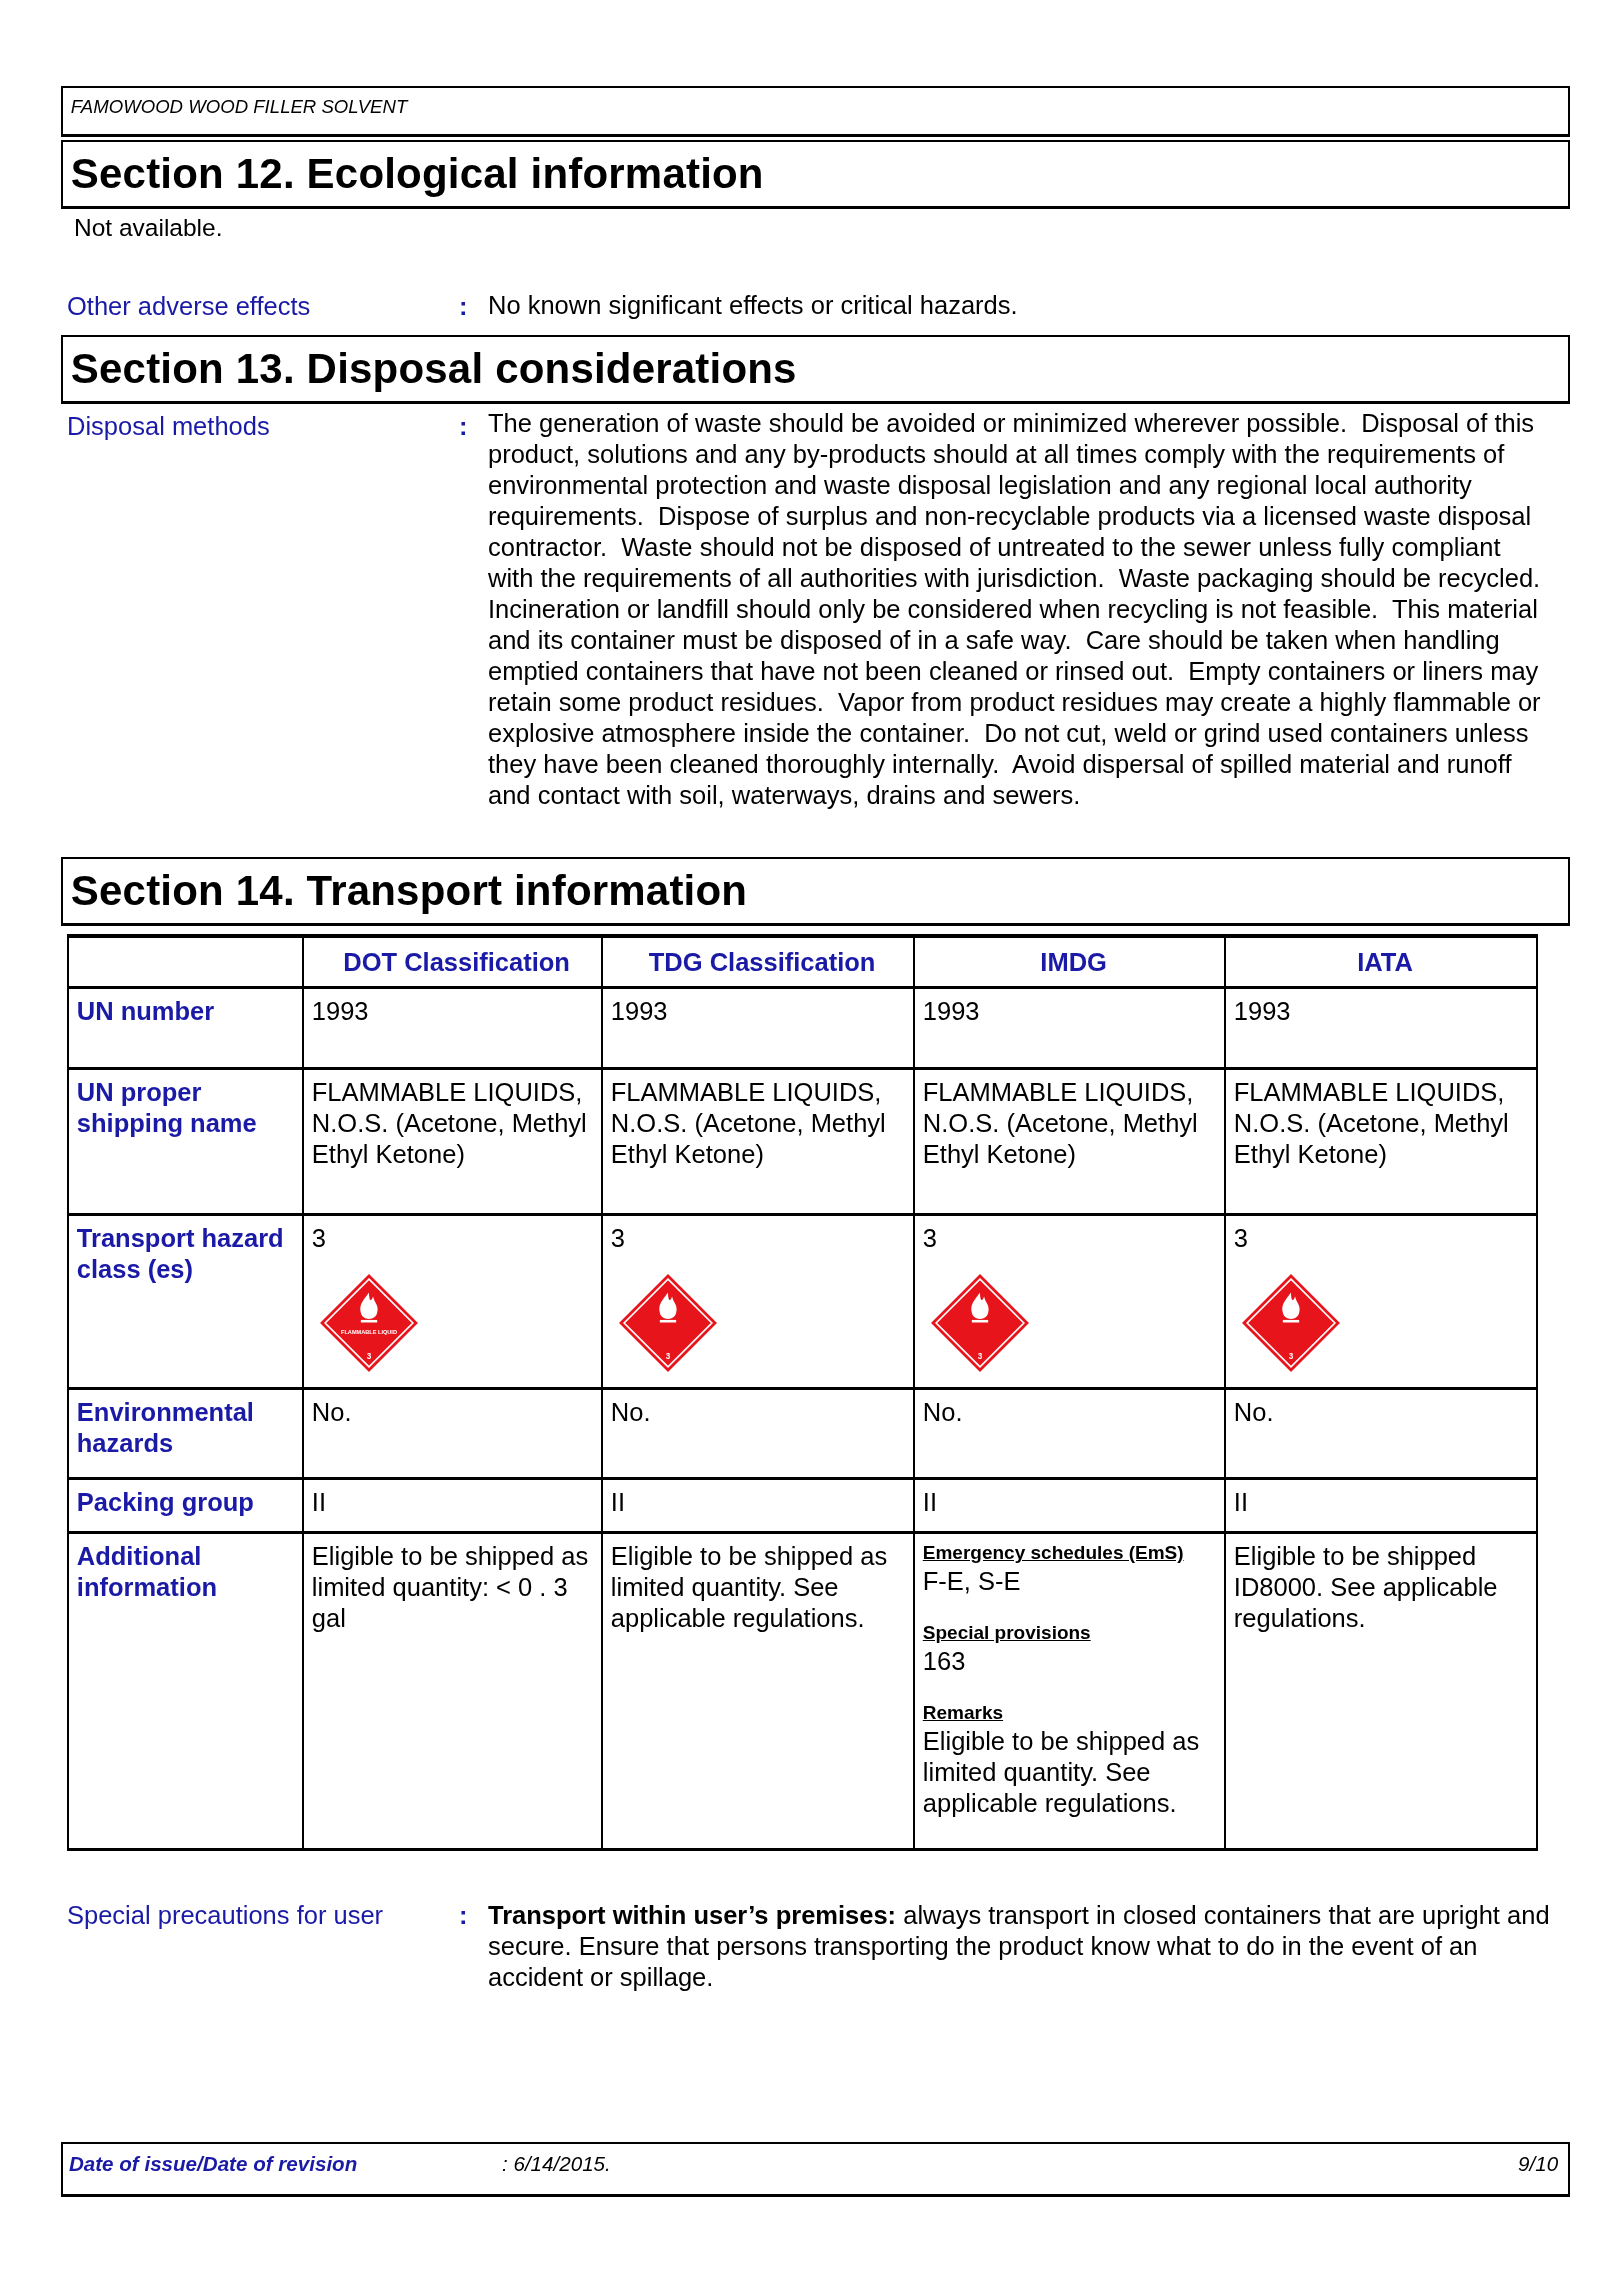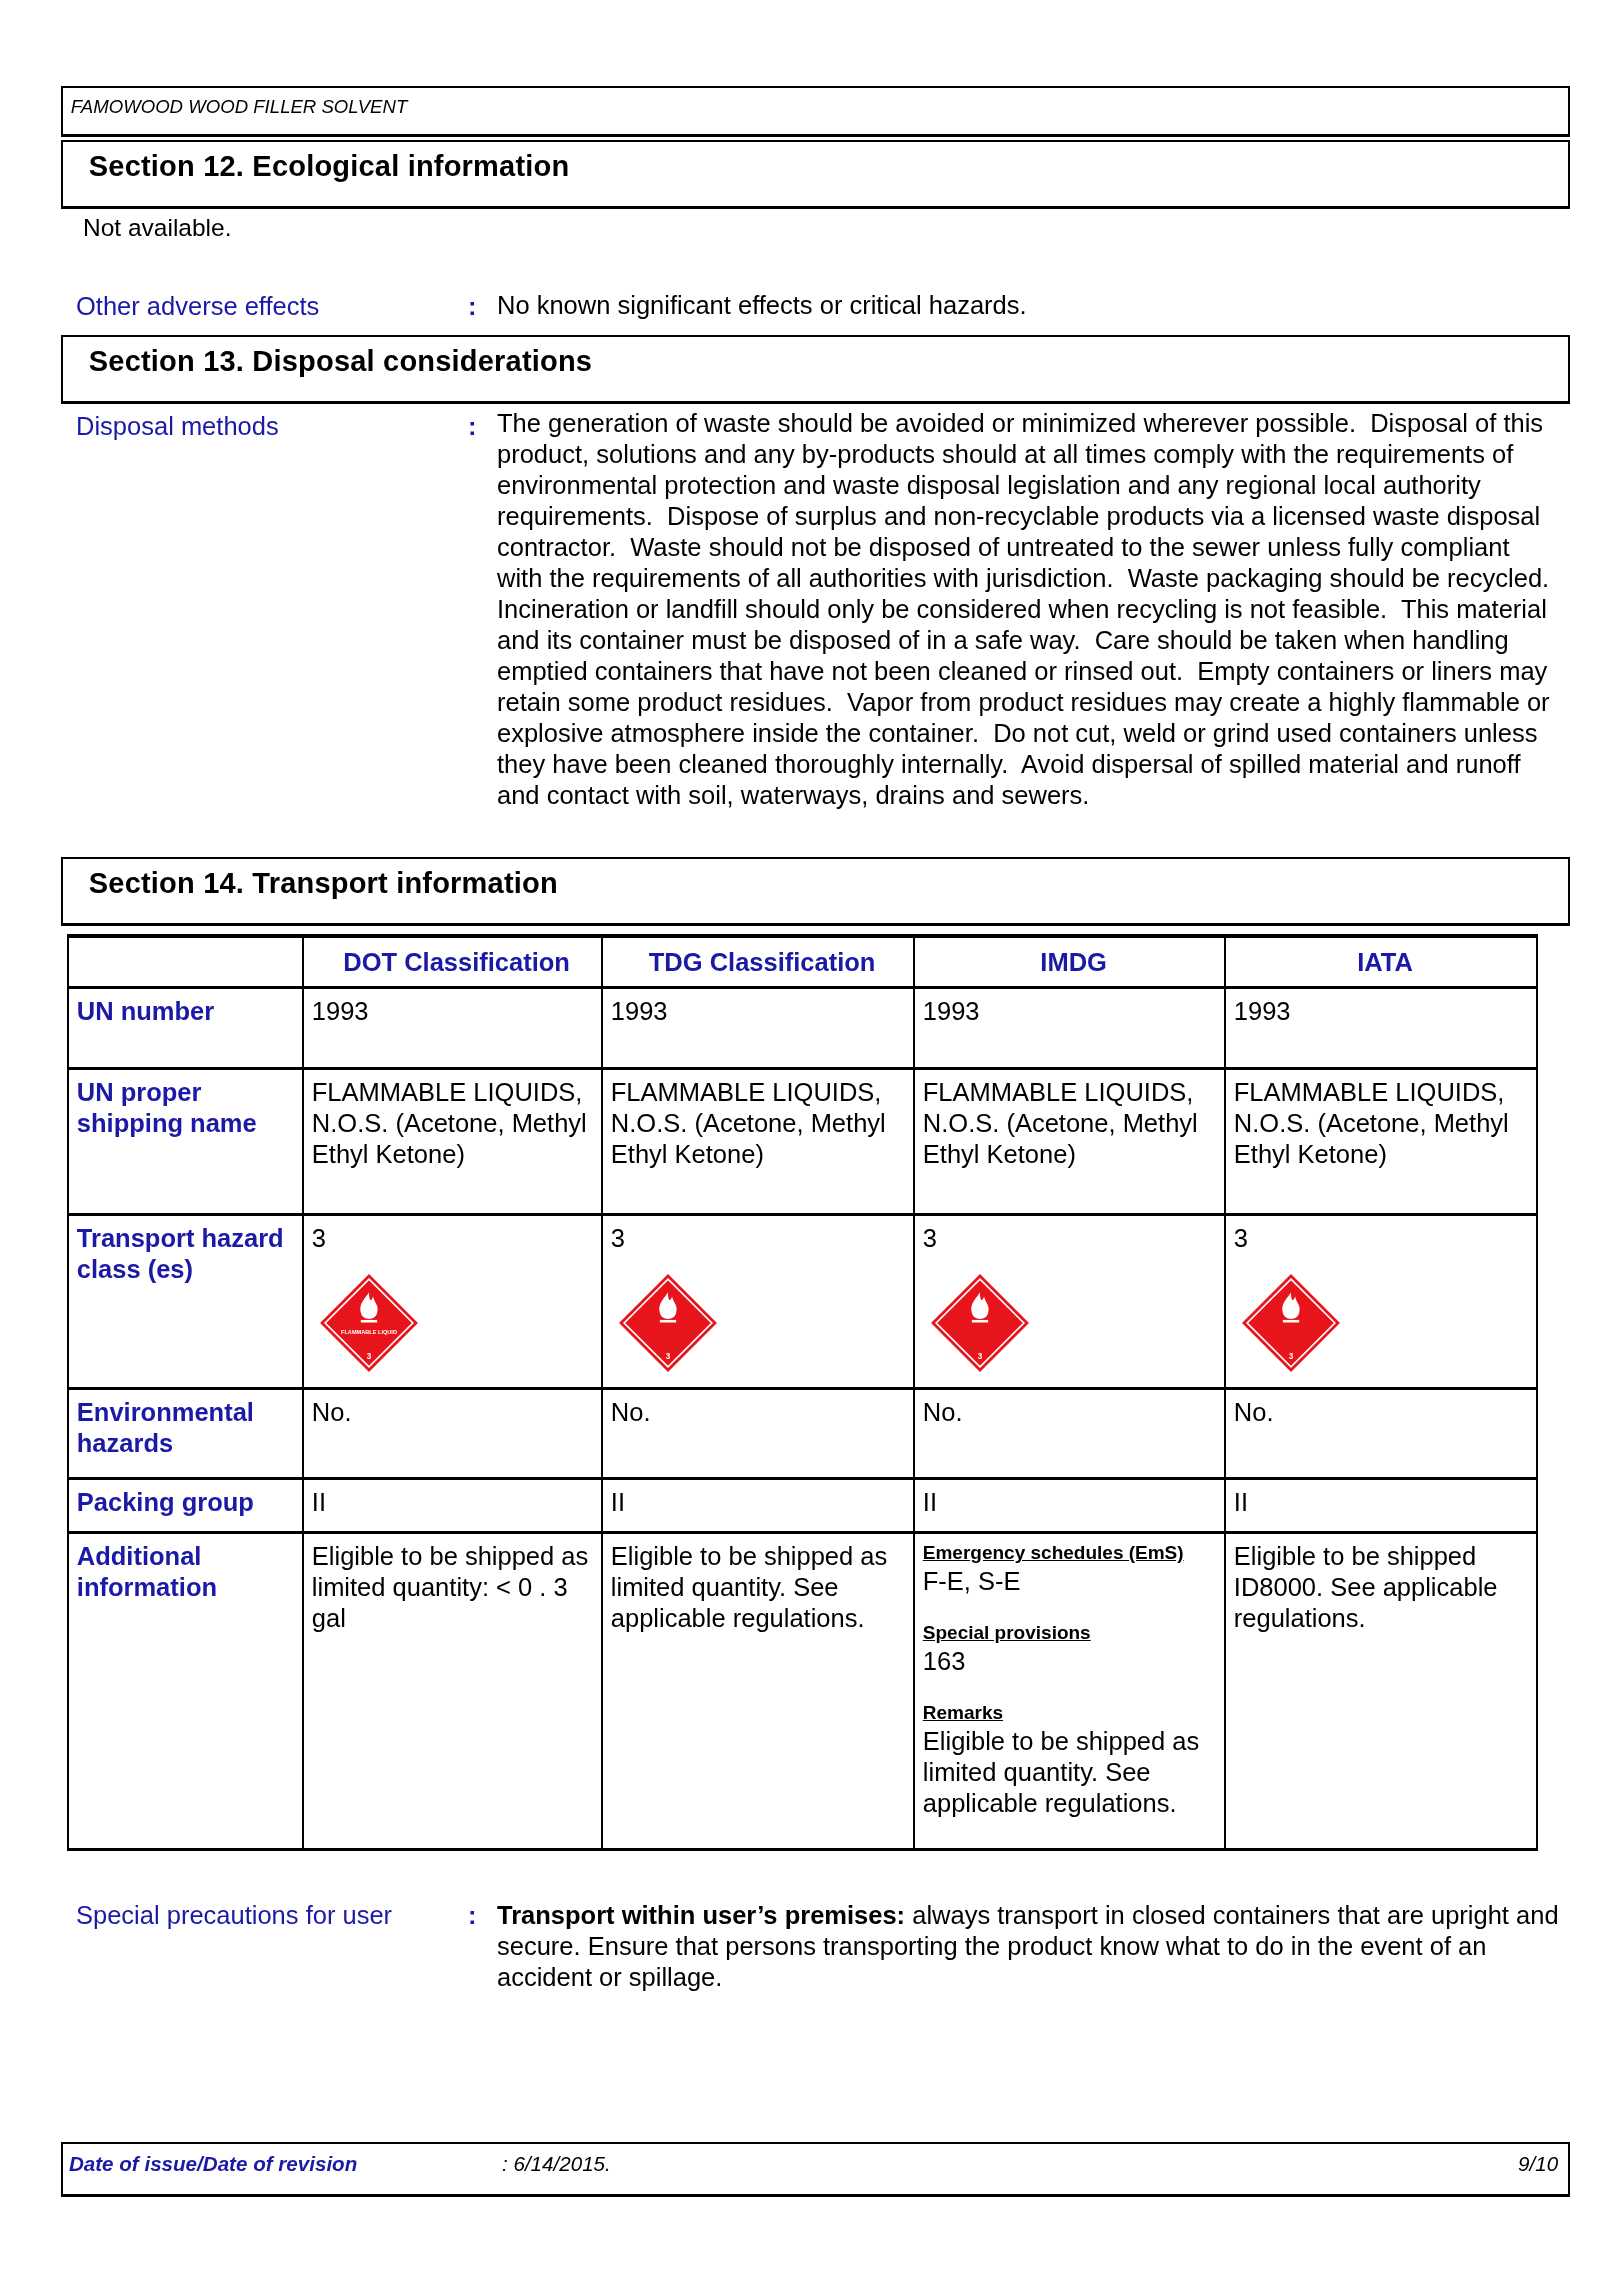--- a/index.html
+++ b/index.html
@@ -1,23 +1,23 @@
 <!DOCTYPE html>
 <html><head>
 <meta charset="utf-8">
 <style>
   html, body { margin: 0; padding: 0; background: #ffffff; }
   body { width: 1620px; height: 2293px; position: relative; overflow: hidden;
          font-family: "Liberation Sans", sans-serif; color: #000; }
-  .abs { position: absolute; padding-left: 9px; }
+  .abs { position: absolute; }
   .boxline { border: 2px solid #000; border-bottom-width: 3.9px; box-sizing: border-box; }
   .header-box { left: 61px; top: 86px; width: 1509px; height: 51px; }
   .header-box span { position: absolute; left: 7.8px; top: 7.8px; font-size: 18.6px; font-style: italic; }
   .section-h { left: 61px; width: 1509px; height: 69px; }
-  .section-h span { position: absolute; left: 7.8px; top: 7.8px; font-size: 29px; font-weight: bold; letter-spacing: 0.2px; margin-left: 18px; }
+  .section-h span { position: absolute; left: 7.8px; top: 7.8px; font-size: 42px; font-weight: bold; letter-spacing: 0.2px; }
   .lbl { color: #1a1aa6; font-weight: normal; font-size: 25.5px; }
   .colon { color: #1a1aa6; font-weight: bold; font-size: 25.5px; }
   .body-txt { font-size: 25.5px; line-height: 31px; }
   .not-avail { left: 74px; top: 214px; font-size: 24.5px; }
   .row-field { left: 67px; }
   .row-colon { left: 459px; }
   .row-value { left: 488px; width: 1068px; }
 
   table.transport { position: absolute; left: 67px; top: 934px; width: 1468px; border-collapse: collapse;
                     table-layout: fixed; }

